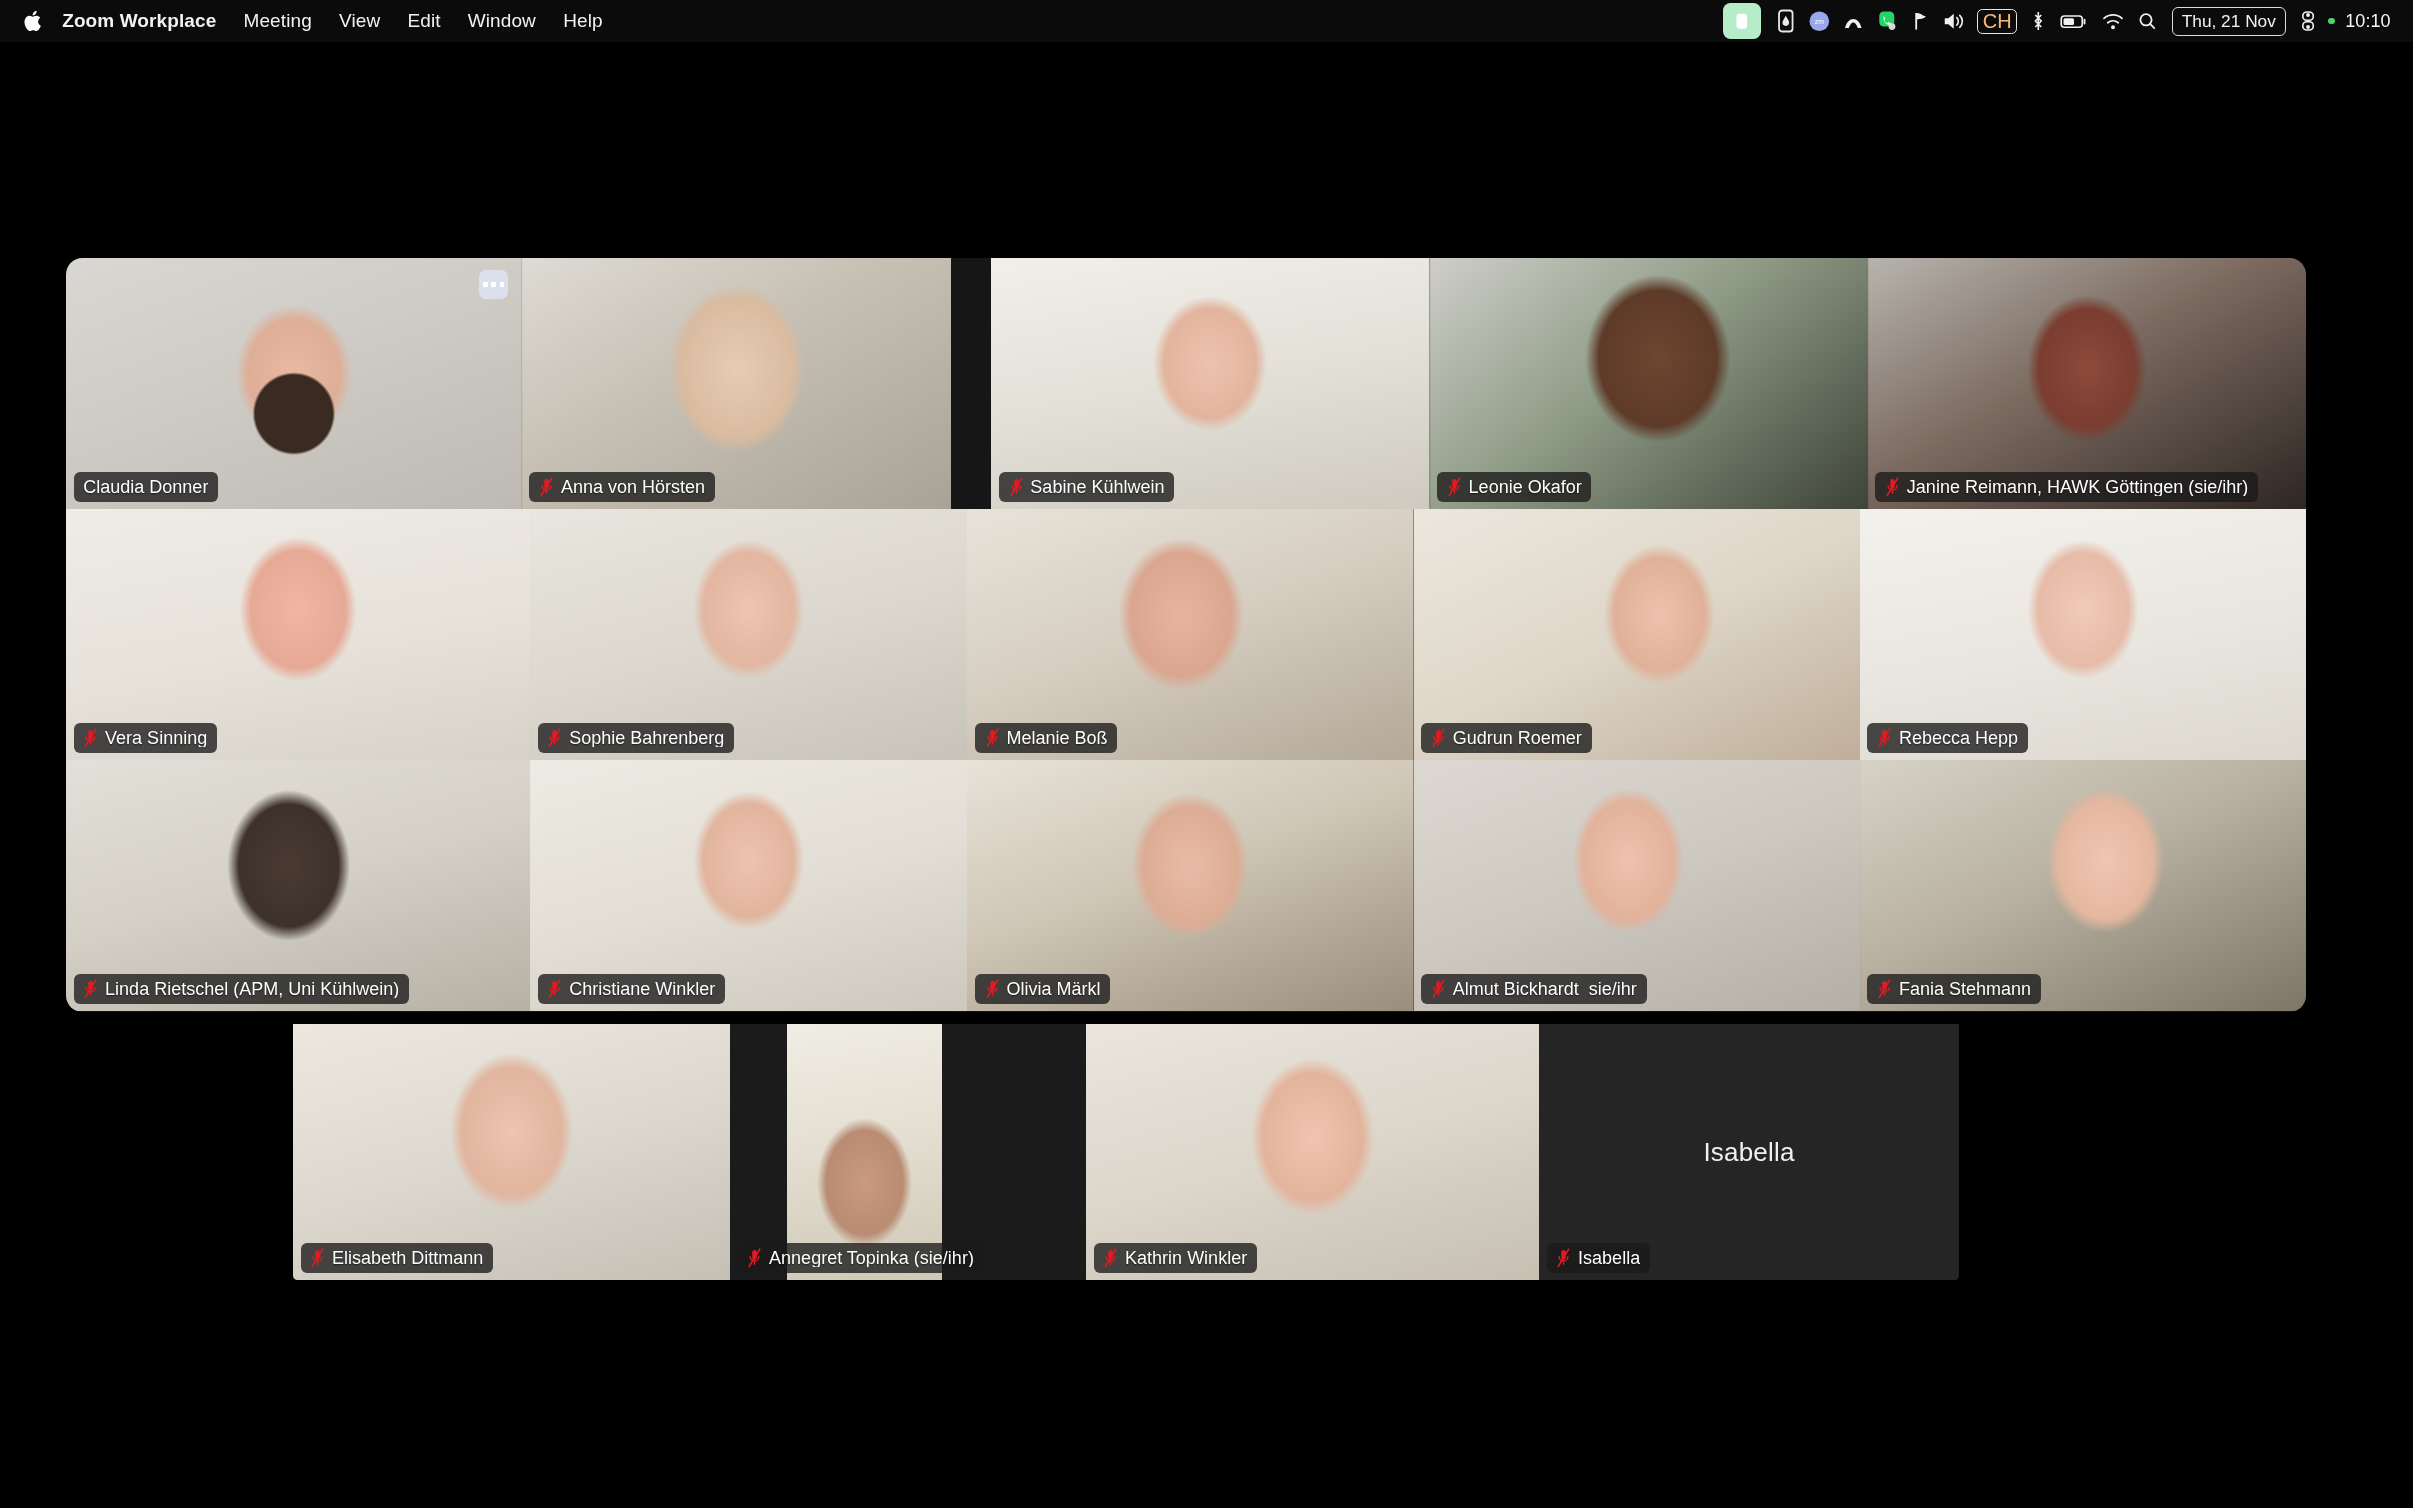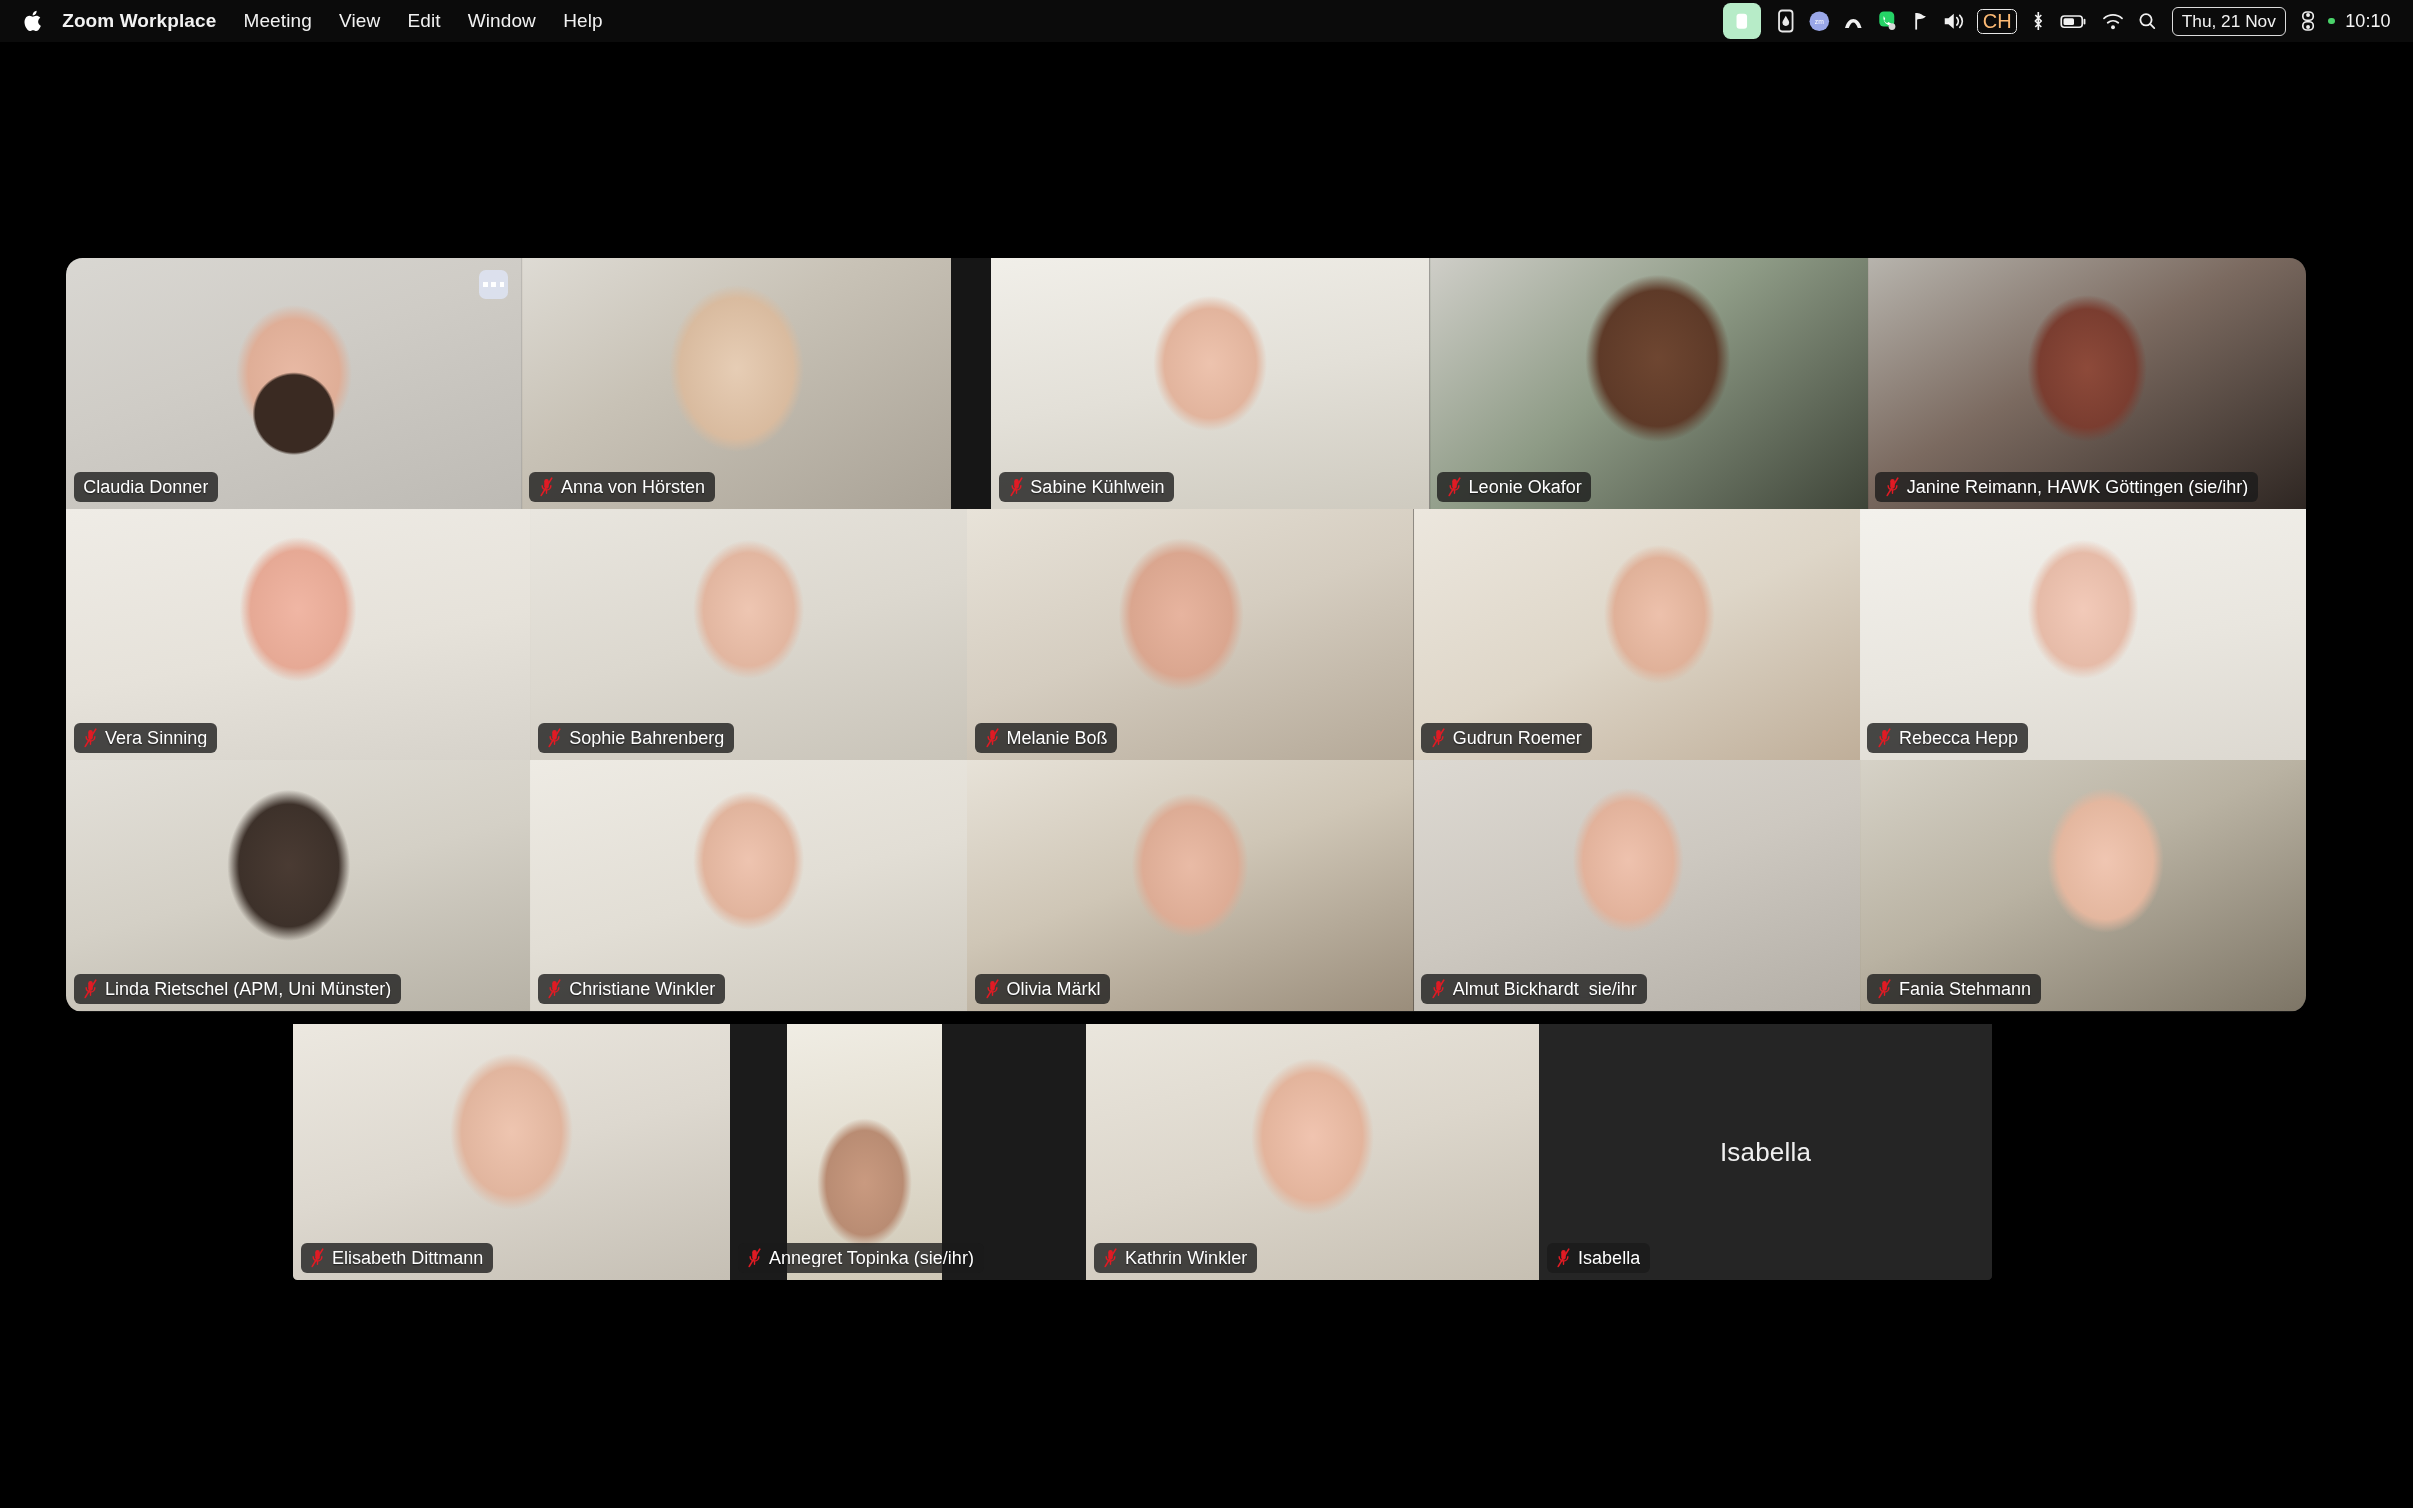--- a/index.html
+++ b/index.html
@@ -488,21 +488,21 @@
     <div class="grid-row">
       <div class="tile" style="flex: 1.04 1 0px;">
         <div class="tile-video v-linda"></div>
         <div class="nameplate">
           <svg class="mic-muted" viewBox="0 0 20 26" aria-hidden="true">
             <path d="M10 2.5 a3 3 0 0 1 3 3 v7 a3 3 0 0 1 -6 0 v-7 a3 3 0 0 1 3 -3 z" fill="#e01b24"></path>
             <path d="M4.2 11.5 a5.8 5.8 0 0 0 11.6 0" stroke="#e01b24" stroke-width="1.9" fill="none" stroke-linecap="round"></path>
             <path d="M10 17.3 v4.4" stroke="#e01b24" stroke-width="1.9" stroke-linecap="round"></path>
             <path d="M3 24.5 L17 1.5" stroke="#e01b24" stroke-width="2.2" stroke-linecap="round"></path>
           </svg>
-          <span class="np-text">Linda Rietschel (APM, Uni Münster)</span>
+          <span class="np-text">Linda Rietschel (APM, Uni Kühlwein)</span>
         </div>
       </div>
       <div class="tile" style="flex: 0.98 1 0px;">
         <div class="tile-video v-christiane"></div>
         <div class="nameplate">
           <svg class="mic-muted" viewBox="0 0 20 26" aria-hidden="true">
             <path d="M10 2.5 a3 3 0 0 1 3 3 v7 a3 3 0 0 1 -6 0 v-7 a3 3 0 0 1 3 -3 z" fill="#e01b24"></path>
             <path d="M4.2 11.5 a5.8 5.8 0 0 0 11.6 0" stroke="#e01b24" stroke-width="1.9" fill="none" stroke-linecap="round"></path>
             <path d="M10 17.3 v4.4" stroke="#e01b24" stroke-width="1.9" stroke-linecap="round"></path>
             <path d="M3 24.5 L17 1.5" stroke="#e01b24" stroke-width="2.2" stroke-linecap="round"></path>
@@ -579,21 +579,21 @@
       <div class="nameplate">
         <svg class="mic-muted" viewBox="0 0 20 26" aria-hidden="true">
           <path d="M10 2.5 a3 3 0 0 1 3 3 v7 a3 3 0 0 1 -6 0 v-7 a3 3 0 0 1 3 -3 z" fill="#e01b24"></path>
           <path d="M4.2 11.5 a5.8 5.8 0 0 0 11.6 0" stroke="#e01b24" stroke-width="1.9" fill="none" stroke-linecap="round"></path>
           <path d="M10 17.3 v4.4" stroke="#e01b24" stroke-width="1.9" stroke-linecap="round"></path>
           <path d="M3 24.5 L17 1.5" stroke="#e01b24" stroke-width="2.2" stroke-linecap="round"></path>
         </svg>
         <span class="np-text">Kathrin Winkler</span>
       </div>
     </div>
-    <div class="tile" style="width: 453px; height: 256px;">
+    <div class="tile" style="width: 420px; height: 256px;">
       <div class="cam-off">
         <span class="cam-off-name">Isabella</span>
       </div>
       <div class="nameplate">
         <svg class="mic-muted" viewBox="0 0 20 26" aria-hidden="true">
           <path d="M10 2.5 a3 3 0 0 1 3 3 v7 a3 3 0 0 1 -6 0 v-7 a3 3 0 0 1 3 -3 z" fill="#e01b24"></path>
           <path d="M4.2 11.5 a5.8 5.8 0 0 0 11.6 0" stroke="#e01b24" stroke-width="1.9" fill="none" stroke-linecap="round"></path>
           <path d="M10 17.3 v4.4" stroke="#e01b24" stroke-width="1.9" stroke-linecap="round"></path>
           <path d="M3 24.5 L17 1.5" stroke="#e01b24" stroke-width="2.2" stroke-linecap="round"></path>
         </svg>

